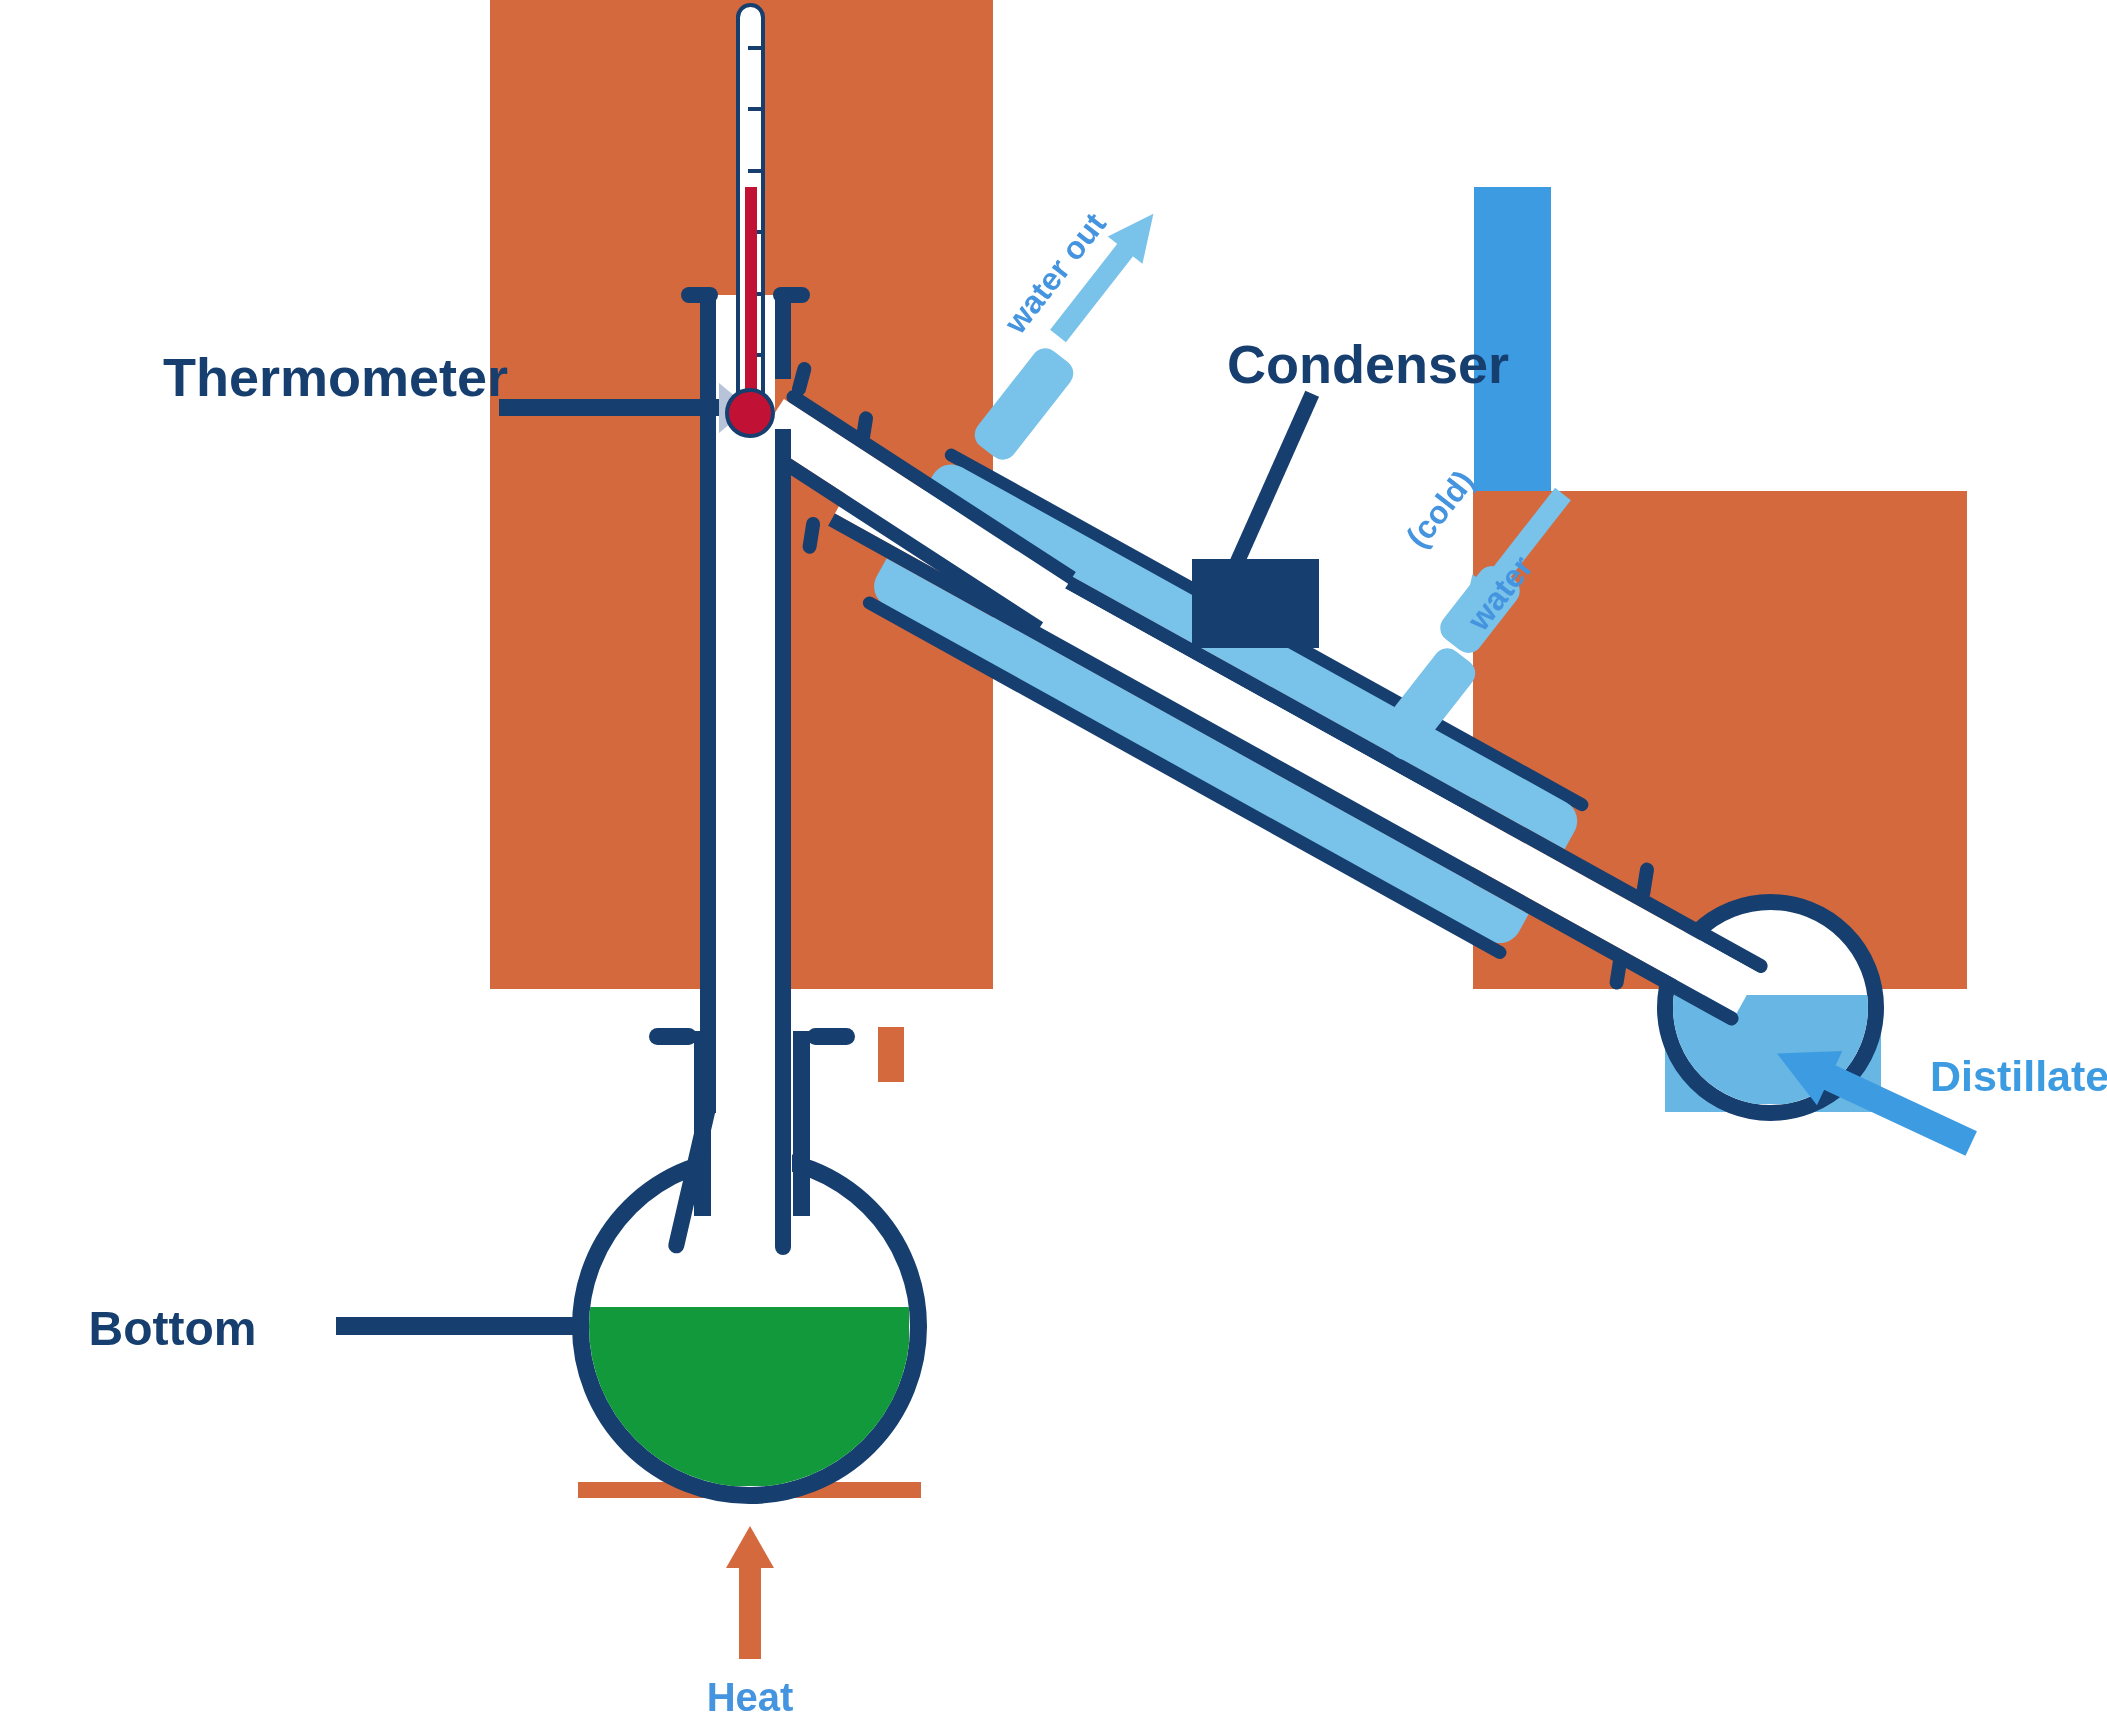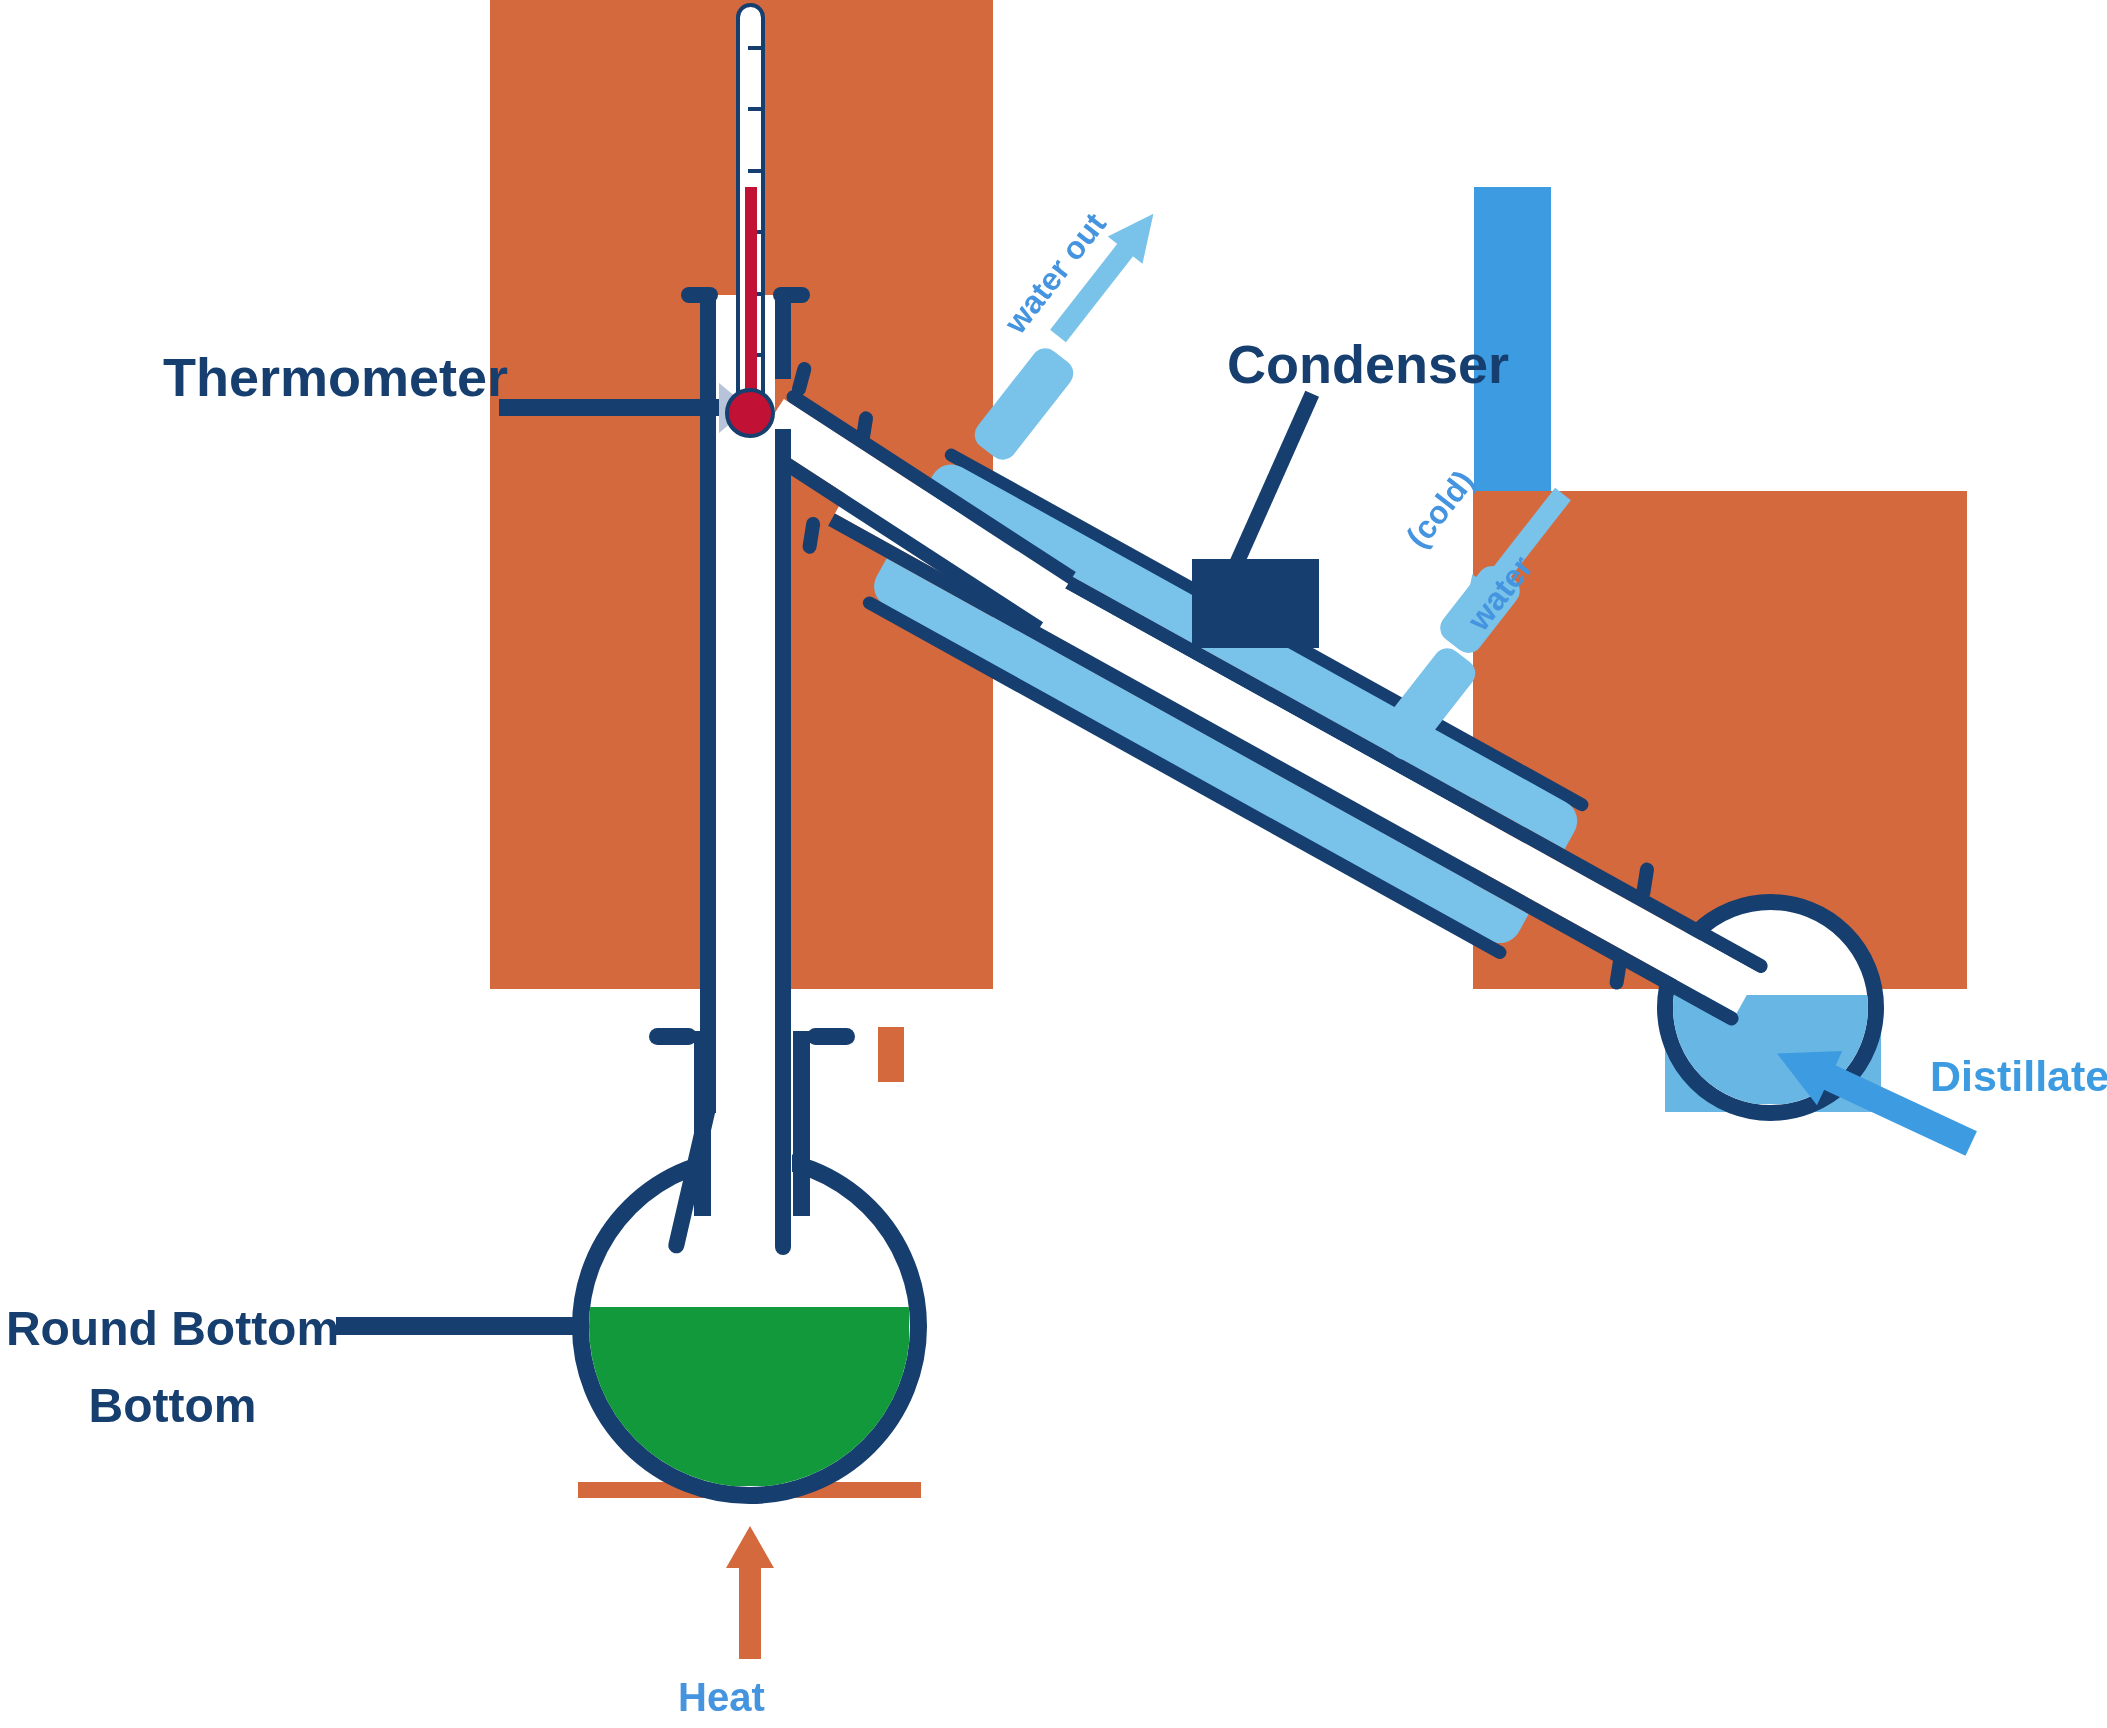--- a/index.html
+++ b/index.html
@@ -112,24 +112,23 @@
 <div class="abs navy" style="left:748px;top:169px;width:12.5px;height:3.8px;"></div>
 <div class="abs navy" style="left:748px;top:230px;width:12.5px;height:3.8px;"></div>
 <div class="abs navy" style="left:748px;top:292px;width:12.5px;height:3.8px;"></div>
 <div class="abs navy" style="left:748px;top:353px;width:12.5px;height:3.8px;"></div>
 <div class="abs" style="left:745px;top:187px;width:11.5px;height:216px;background:#c11236;"></div>
 <div class="abs" style="left:725px;top:388px;width:50px;height:50px;border:4.8px solid #163e6e;border-radius:50%;
             background:#c11236;box-sizing:border-box;"></div>
 
 <div class="abs lbl" style="left:163px;top:349px;font-size:54px;">Thermometer</div>
 <div class="abs lbl" style="left:0;top:1291px;width:345px;text-align:center;font-size:48px;line-height:1.6;">
-  <div>Round Bottom</div>
   <div>Bottom</div>
 </div>
 <div class="abs navy" style="left:336px;top:1317px;width:237px;height:18px;"></div>
 
 <div class="abs" style="left:726px;top:1526px;">
   <div class="abs" style="left:0;top:0;width:0;height:0;border-left:24px solid transparent;
        border-right:24px solid transparent;border-bottom:42px solid #d5693e;"></div>
   <div class="abs orange" style="left:13px;top:41px;width:22px;height:92px;"></div>
 </div>
-<div class="abs lbl-blue" style="left:678px;top:1677px;width:144px;font-size:40px;">Heat</div>
+<div class="abs lbl-blue" style="left:678px;top:1677px;width:144px;text-align:center;font-size:40px;">Heat</div>
 
 
 </body></html>

